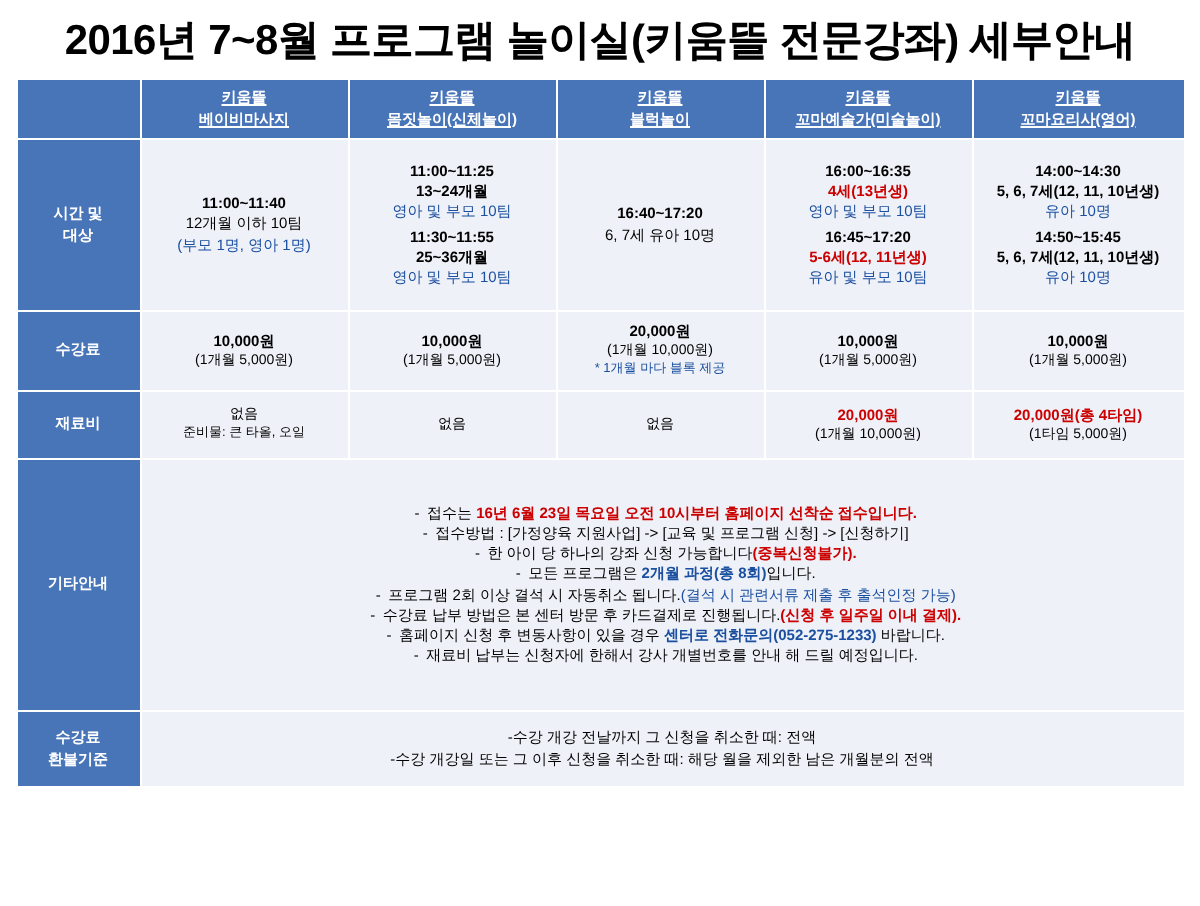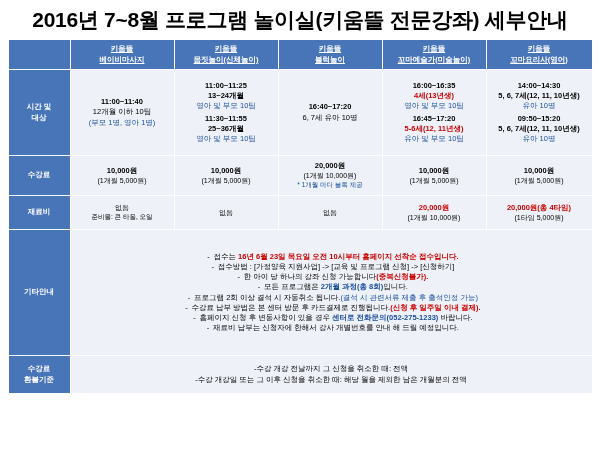--- a/index.html
+++ b/index.html
@@ -164,21 +164,21 @@
               <div class="blue">유아 및 부모 10팀</div>
             </div>
           </td>
       <td class="cell pad" id="c-time-4">
             <div>
               <div class="bold">14:00~14:30</div>
               <div class="bold">5, 6, 7세(12, 11, 10년생)</div>
               <div class="blue">유아 10명</div>
             </div>
             <div class="mt">
-              <div class="bold">09:50~15:20</div>
+              <div class="bold">14:50~15:45</div>
               <div class="bold">5, 6, 7세(12, 11, 10년생)</div>
               <div class="blue">유아 10명</div>
             </div>
           </td>
     </tr>
 
     <tr style="height:40px">
       <td class="rowlabel">수강료</td>
       <td class="cell pad" id="c-fee-0">
             <div class="bold">10,000원</div>

